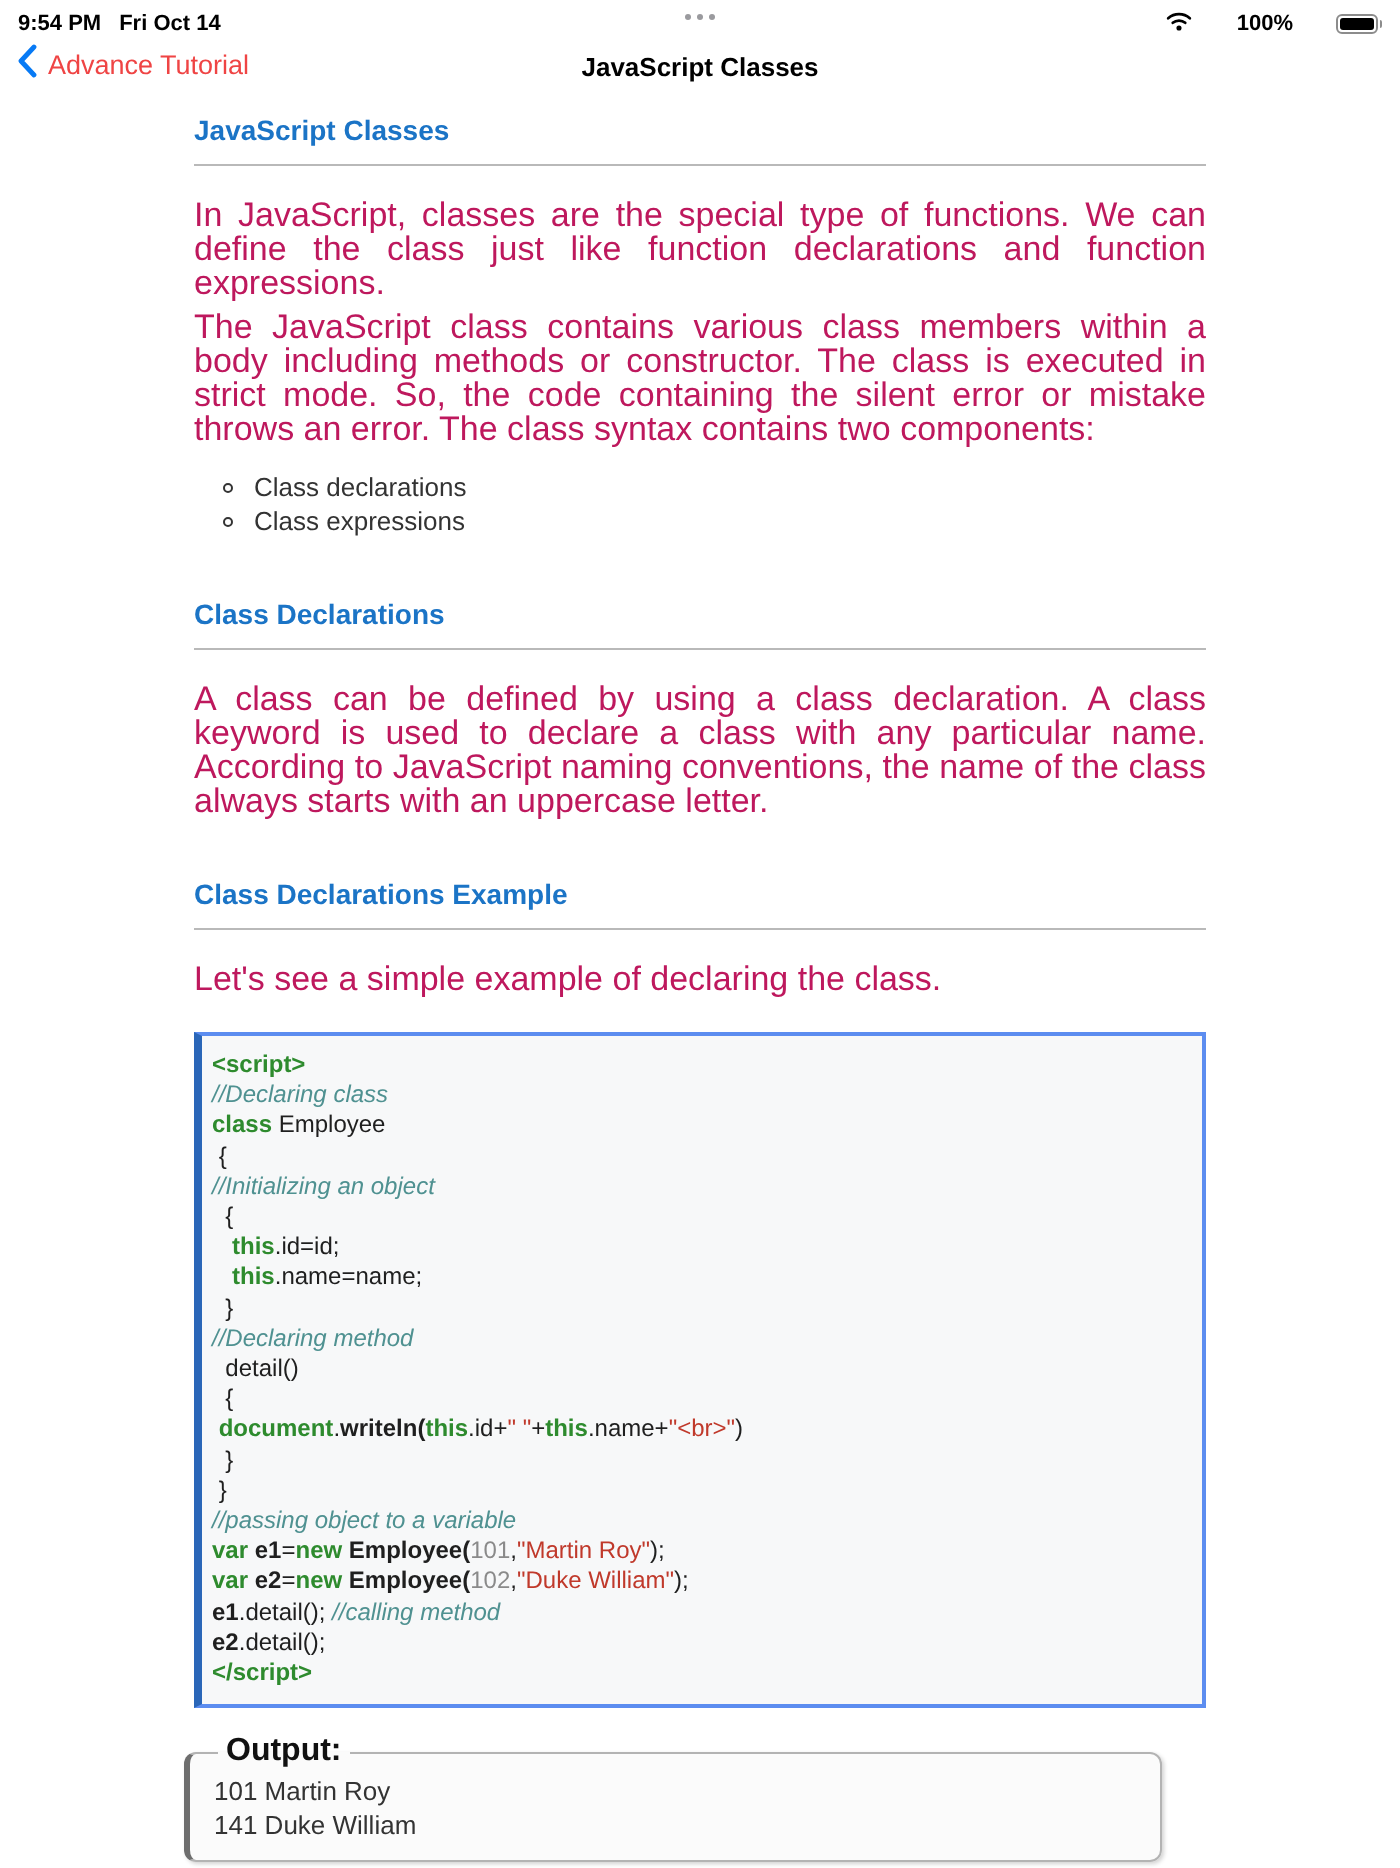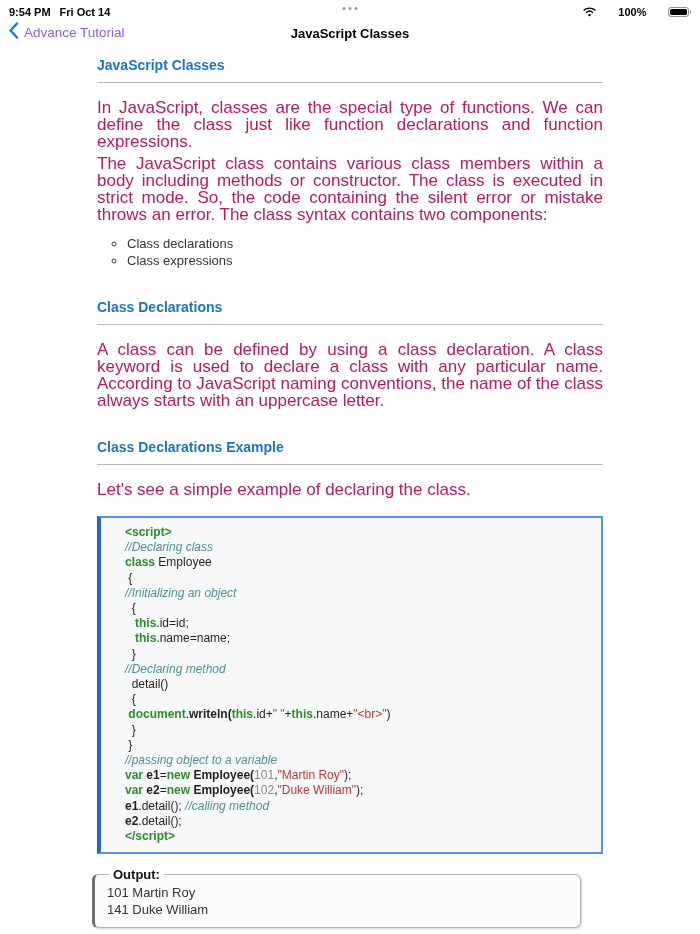--- a/index.html
+++ b/index.html
@@ -18,51 +18,51 @@
   .battery { display:flex; align-items:center; }
   .battery-body { width:21px; height:10px; border:1px solid rgba(0,0,0,.45);
     border-radius:3px; padding:1px; }
   .battery-fill { display:block; width:100%; height:100%; background:#000; border-radius:1.5px; }
   .battery-nub { width:1.5px; height:4px; background:rgba(0,0,0,.45);
     border-radius:0 2px 2px 0; margin-left:1px; }
 
   
   .nav-bar { position:relative; height:27px; display:flex; align-items:center; }
   .back-btn { position:absolute; left:8px; top:2px; display:flex; align-items:center;
-    gap:5px; color:#8b5cf6; font-size:13.5px; cursor:pointer; }
+    gap:5px; color:#ef4444; font-size:13.5px; cursor:pointer; }
   .nav-title { width:100%; text-align:center; font-size:13px; font-weight:bold; color:#000; }
 
   
   .content { padding:10px 97px 0 97px; }
   h2 { color:#1b74c6; font-size:14px; font-weight:bold; margin-top:0; }
   .h-space { margin-top:30px; }
   hr.rule { border:none; border-top:1px solid #b9b9b9; margin:9px 0 0 0; }
   p.body-text { font-size:17px; line-height:17px; text-align:justify; margin-top:16px; color:#be185d; }
   p.tight { margin-top:5px; }
   ul.circle-list { margin:13px 0 0 0; padding-left:30px; list-style-type:circle;
     font-size:13px; line-height:16.5px; color:#333; }
 
   
   .code-block { margin-top:18px; background:#f7f8f9;
     border:2px solid #5c8df0; border-left:4px solid #2a66b8;
-    padding:7px 12px 8px 24px; font-size:12px; line-height:15.2px; }
+    padding:7px 12px 8px 5px; font-size:12px; line-height:15.2px; }
   .code-line { white-space:pre; font-family:"Liberation Sans", sans-serif; color:#1f1f1f; }
   .tok-kw  { color:#2e8b2e; font-weight:bold;margin-top:28px; }
   .tok-tag { color:#2e8b2e; font-weight:bold; }
   .tok-com { color:#4f9191; font-style:italic; }
   .tok-pl  { color:#1f1f1f; }
   .tok-b   { color:#1f1f1f; font-weight:bold; }
   .tok-str { color:#c0392b; }
   .tok-num { color:#8a8a8a; }
 
   
   fieldset.output { margin:13px 0 0 -5px; width:489px; background:#fbfbfb;
     border:1px solid #b3b3b3; border-left:3px solid #6e6e6e; border-radius:6px;
     padding:2px 12px 9px 12px; box-shadow:1px 1px 2px rgba(0,0,0,.18); }
-  fieldset.output legend { font-size:13px; font-weight:bold; color:#111; padding:0 4px; margin-left:2px; }
+  fieldset.output legend { font-size:16px; font-weight:bold; color:#111; padding:0 4px; margin-left:2px; }
   .output-line { font-size:13px; line-height:17px; color:#333; }
 </style>
 </head>
 <body>
 
 <div class="status-bar">
   <div class="sb-left">
     <span>9:54 PM</span>
     <span>Fri Oct 14</span>
   </div>

